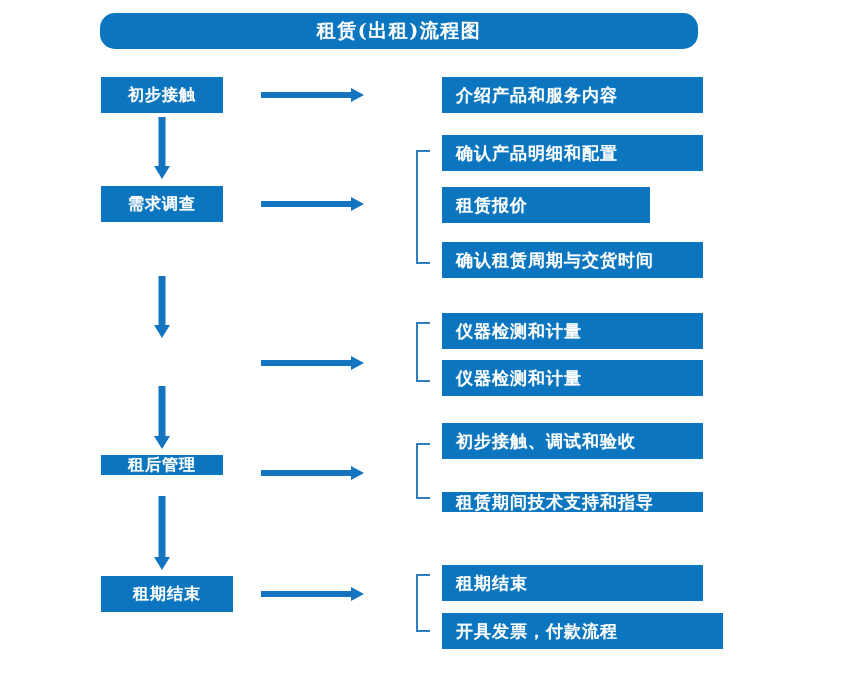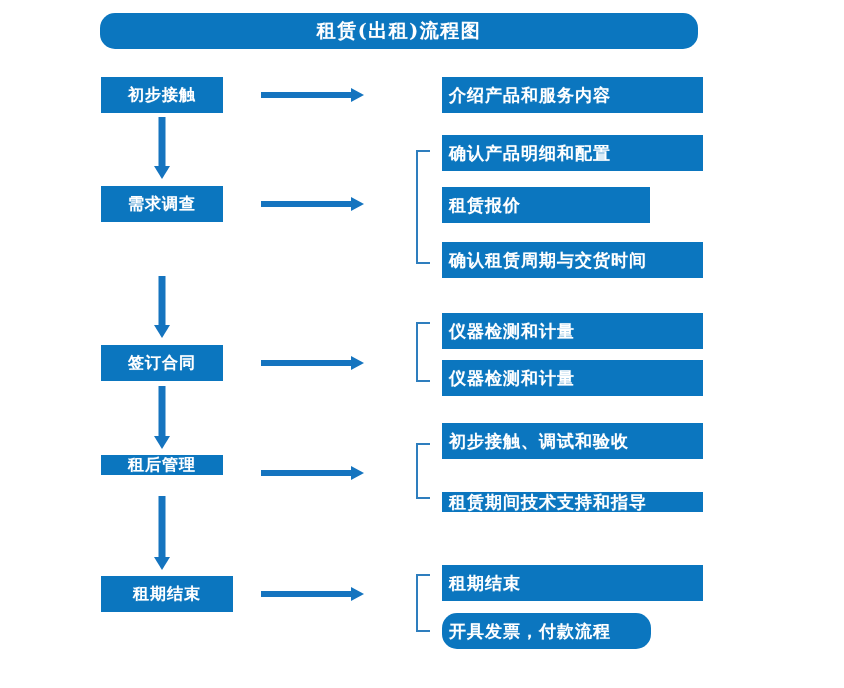--- a/index.html
+++ b/index.html
@@ -40,21 +40,21 @@
     letter-spacing: 1.5px;
   }
   .stage-box {
     justify-content: center;
     font-size: 16px;
     padding: 0 24px;
   }
   .detail-box {
     justify-content: flex-start;
     font-size: 17px;
-    padding-left: 7px;
+    padding-left: 14px;
   }
   .h-arrow {
     position: absolute;
     height: 16px;
   }
   .v-arrow {
     position: absolute;
     width: 18px;
   }
   .bracket {
@@ -71,21 +71,20 @@
 <body>
 
 <div id="canvas">
 
   <div class="box title-bar" style="left:100px; top:13px; width:598px; height:36px;border-radius:15px;">租赁(出租)流程图</div>
 
   <div class="box stage-box" style="left:101px; top:77px; width:122px; height:36px;">初步接触</div>
 
   <div class="box stage-box" style="left:101px; top:186px; width:122px; height:36px;">需求调查</div>
 
-  <div class="box stage-box" style="left:101px; top:345px; width:122px; height:36px;">签订合同</div>
 
   <div class="box stage-box" style="left:101px; top:455px; width:122px; height:20px;">租后管理</div>
 
   <div class="box stage-box" style="left:101px; top:576px; width:132px; height:36px;">租期结束</div>
 
   <div class="v-arrow" style="left:153px; top:117px; height:64px;">
     <svg width="18" height="64" viewBox="0 0 18 64">
       <rect x="5.5" y="0" width="7" height="50" fill="#1574BF"></rect>
       <polygon points="1,49 17,49 9,62" fill="#1574BF"></polygon>
     </svg>
@@ -166,15 +165,15 @@
   <div class="box detail-box" style="left:442px; top:313px; width:261px; height:36px;">仪器检测和计量</div>
 
   <div class="box detail-box" style="left:442px; top:360px; width:261px; height:36px;">仪器检测和计量</div>
 
   <div class="box detail-box" style="left:442px; top:423px; width:261px; height:36px;">初步接触、调试和验收</div>
 
   <div class="box detail-box" style="left:442px; top:492px; width:261px; height:20px;">租赁期间技术支持和指导</div>
 
   <div class="box detail-box" style="left:442px; top:565px; width:261px; height:36px;">租期结束</div>
 
-  <div class="box detail-box" style="left:442px; top:613px; width:209px; height:36px;border-radius:15px;">开具发票，付款流程</div>
+  <div class="box detail-box" style="left:442px; top:613px; width:281px; height:36px;">开具发票，付款流程</div>
 
 </div>
 
 </body></html>

